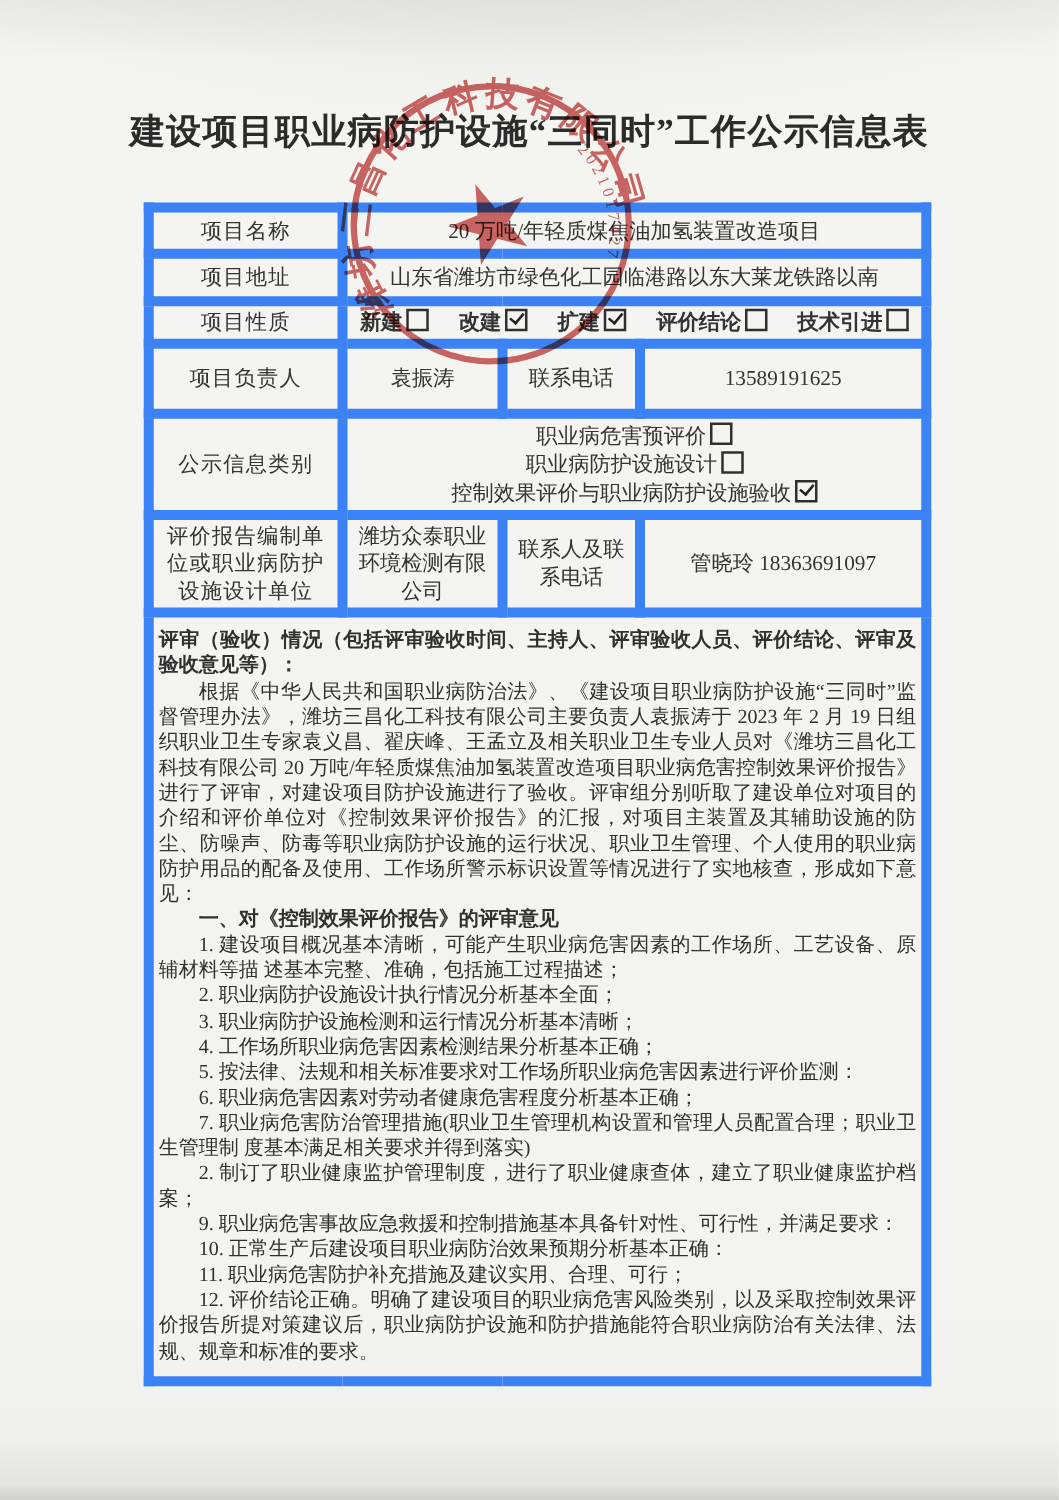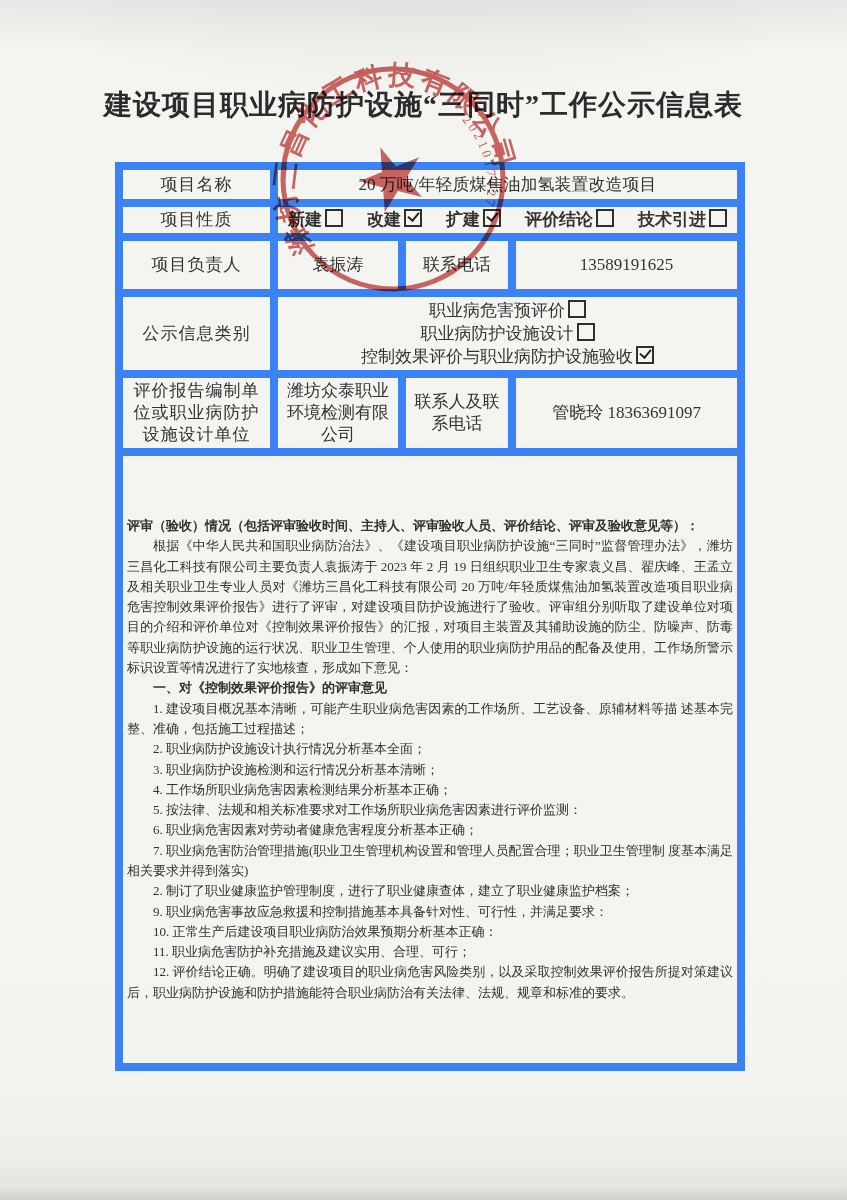--- a/index.html
+++ b/index.html
@@ -44,21 +44,21 @@
   }
   .opts{display:flex;justify-content:center;align-items:center;gap:24px;}
   .opt{white-space:nowrap;font-weight:bold;}
   .pub-line{display:block;line-height:23px;white-space:nowrap;}
   
   td.review-cell{
     height:603px;vertical-align:top;text-align:left;
     padding:4px 8px 4px 8px;overflow:hidden;
   }
   .review p{
-    margin:0;font-size:13px;line-height:20.3px;color:#303030;
+    margin:0;font-size:16px;line-height:20.3px;color:#303030;
     text-align:justify;
   }
   .review .bold{font-weight:bold;}
   .review .ind{text-indent:2em;}
   
   .stamp{
     position:absolute;left:270px;top:56px;width:246px;height:246px;
     opacity:.8;mix-blend-mode:multiply;pointer-events:none;
   }
   .paper-bottom-edge{
@@ -75,20 +75,24 @@
   <colgroup>
       <col style="width:155px">
       <col style="width:128px">
       <col style="width:110px">
       <col style="width:229px">
     </colgroup>
   <tbody>
       <tr class="h1">
     <td class="lbl">项目名称</td>
     <td colspan="3">20 万吨/年轻质煤焦油加氢装置改造项目</td>
+  </tr>
+  <tr class="h2">
+    <td class="lbl">项目地址</td>
+    <td colspan="3">山东省潍坊市绿色化工园临港路以东大莱龙铁路以南</td>
   </tr>
   <tr class="h3">
     <td class="lbl">项目性质</td>
     <td colspan="3">
       <div class="opts">
         <span class="opt"><span>新建</span><span class="checkbox"></span></span>
         <span class="opt"><span>改建</span><span class="checkbox checked"></span></span>
         <span class="opt"><span>扩建</span><span class="checkbox checked"></span></span>
         <span class="opt"><span>评价结论</span><span class="checkbox"></span></span>
         <span class="opt"><span>技术引进</span><span class="checkbox"></span></span>

